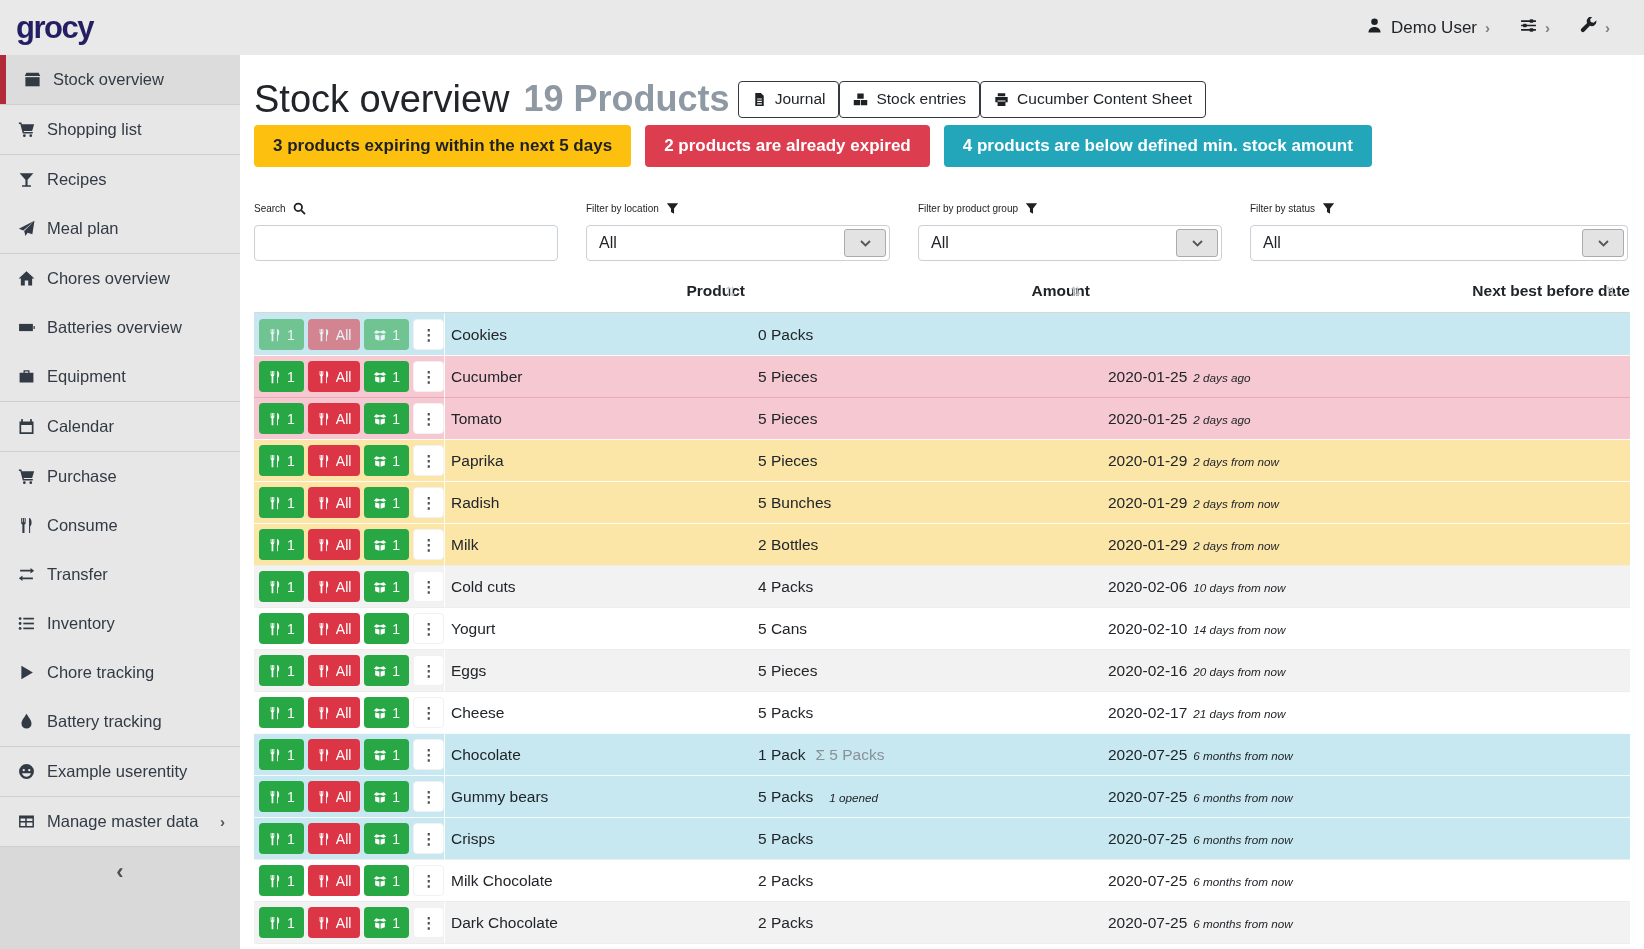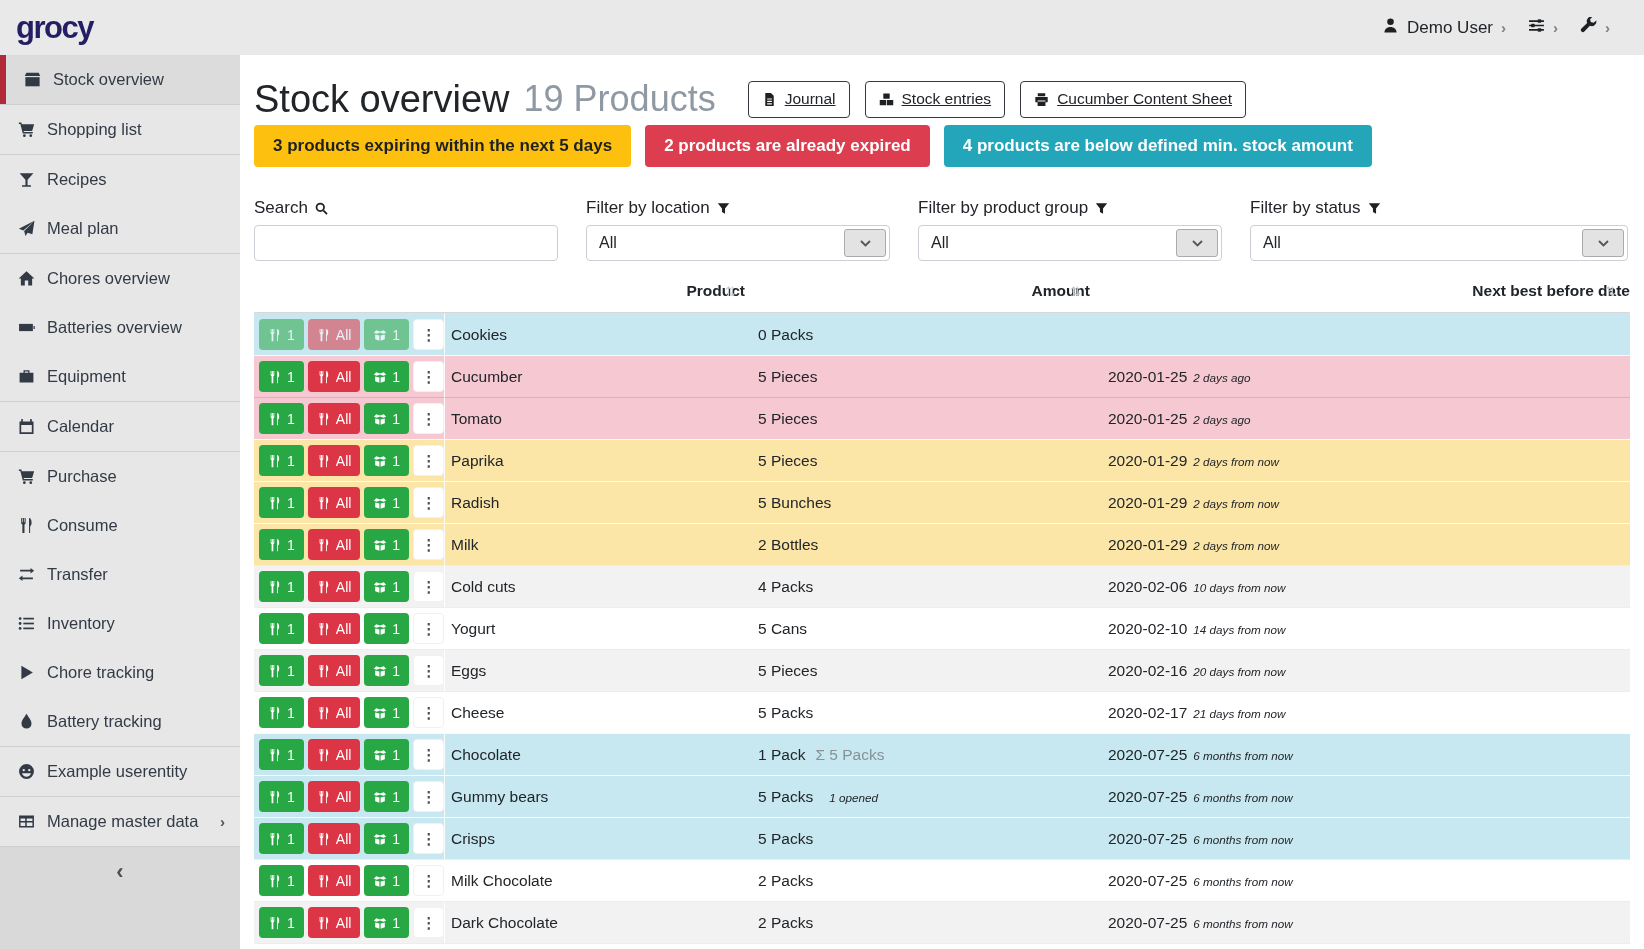--- a/index.html
+++ b/index.html
@@ -3,21 +3,21 @@
 <meta charset="utf-8">
 <style>
   * { margin:0; padding:0; box-sizing:border-box; }
   html,body { width:1644px; height:949px; overflow:hidden; background:#fff;
     font-family:"Liberation Sans", sans-serif; color:#212529; }
 
   
   .navbar { position:absolute; top:0; left:0; right:0; height:55px; background:#e9e9e9;
     display:flex; align-items:center; justify-content:space-between; padding:0 34px 0 16px; z-index:5; }
   .logo { font-size:31px; font-weight:bold; color:#241e63; letter-spacing:-1.5px; cursor:pointer; }
-  .nav-right { display:flex; align-items:flex-end; gap:22px; }
+  .nav-right { display:flex; align-items:flex-end; gap:30px; }
   .nav-group { display:flex; align-items:center; gap:8px; cursor:pointer; }
   .nav-group svg { width:17px; height:17px; fill:#1d2124; }
   .nav-label { font-size:17px; color:#212529; }
   .nav-chev { color:#7a828a; font-size:15px; font-weight:bold; }
 
   
   .sidebar { position:absolute; top:55px; left:0; bottom:0; width:240px; background:#e7e7e7;
     display:flex; flex-direction:column; }
   .side-item { height:49px; flex:0 0 49px; display:flex; align-items:center; padding:0 15px;
     gap:10px; font-size:16.5px; color:#323a45; position:relative; cursor:pointer; }
@@ -30,37 +30,37 @@
   .mm-chev { margin-left:auto; color:#4d565e; font-size:15px; font-weight:bold; }
   .side-footer { flex:1; background:#d9d9d9; display:flex; justify-content:center; align-items:flex-start; cursor:pointer; }
   .collapse-glyph { font-size:22px; font-weight:bold; color:#4a4f54; margin-top:14px; line-height:1; }
 
   
   .main { position:absolute; top:55px; left:240px; right:0; bottom:0; background:#fff;
     padding:20px 14px 0 14px; overflow:hidden; }
 
   .page-head { display:flex; align-items:center; }
   .page-title { font-size:38px; color:#212529; line-height:48px; }
-  .page-count { font-size:36px; color:#8f99a3; margin-left:14px; font-weight:400; }
-  .head-btns { display:flex; gap:15px; margin-left:32px;text-decoration:underline; }
+  .page-count { font-size:36px; color:#8f99a3; margin-left:14px; font-weight:700; }
+  .head-btns { display:flex; margin-left:8px; }
   .hbtn { display:flex; align-items:center; gap:8px; height:37px; padding:0 13px; background:#fff;
     border:1px solid #343a40; border-radius:4px; font-size:15.5px; color:#212529; cursor:pointer;
     font-family:inherit; }
   .hbtn svg { width:15px; height:15px; fill:#1d2124; }
 
   .alerts { display:flex; gap:14px; margin-top:2px; }
   .alert { height:42px; display:flex; align-items:center; padding:0 19px; border-radius:4px;
     font-size:17px; font-weight:600; cursor:pointer; }
   .alert.warning { background:#fdc00f; color:#1d2124; }
   .alert.danger  { background:#dc3d4f; color:#fff; }
   .alert.info    { background:#23a6b9; color:#fff; }
 
   .filters { display:flex; gap:28px; margin-top:32px; }
   .fcol-1 { width:304px; } .fcol-2 { width:304px; } .fcol-3 { width:304px; } .fcol-4 { width:378px; }
-  .flabel { display:flex; align-items:center; gap:7px; font-size:17px; color:#212529; height:18px; }
+  .flabel { display:flex; align-items:center; gap:7px; font-size:10px; color:#212529; height:18px; }
   .flabel svg { width:13px; height:13px; fill:#1d2124; }
   .control { position:relative; margin-top:8px; height:36px; border:1px solid #cbd0d6; border-radius:4px; background:#fff; }
   .control input { width:100%; height:100%; border:none; outline:none; font-size:16px; padding:0 12px;
     font-family:inherit; background:transparent; }
   .sel-value { line-height:34px; padding-left:12px; font-size:16px; color:#212529; }
   .sel-btn { position:absolute; top:3px; bottom:3px; right:3px; width:42px; background:#e3e3e3;
     border:1px solid #ababab; border-radius:3px; display:flex; align-items:center; justify-content:center; }
   .sel-btn svg { width:11px; height:7px; stroke:#555; stroke-width:1.8; fill:none; }
 
   

